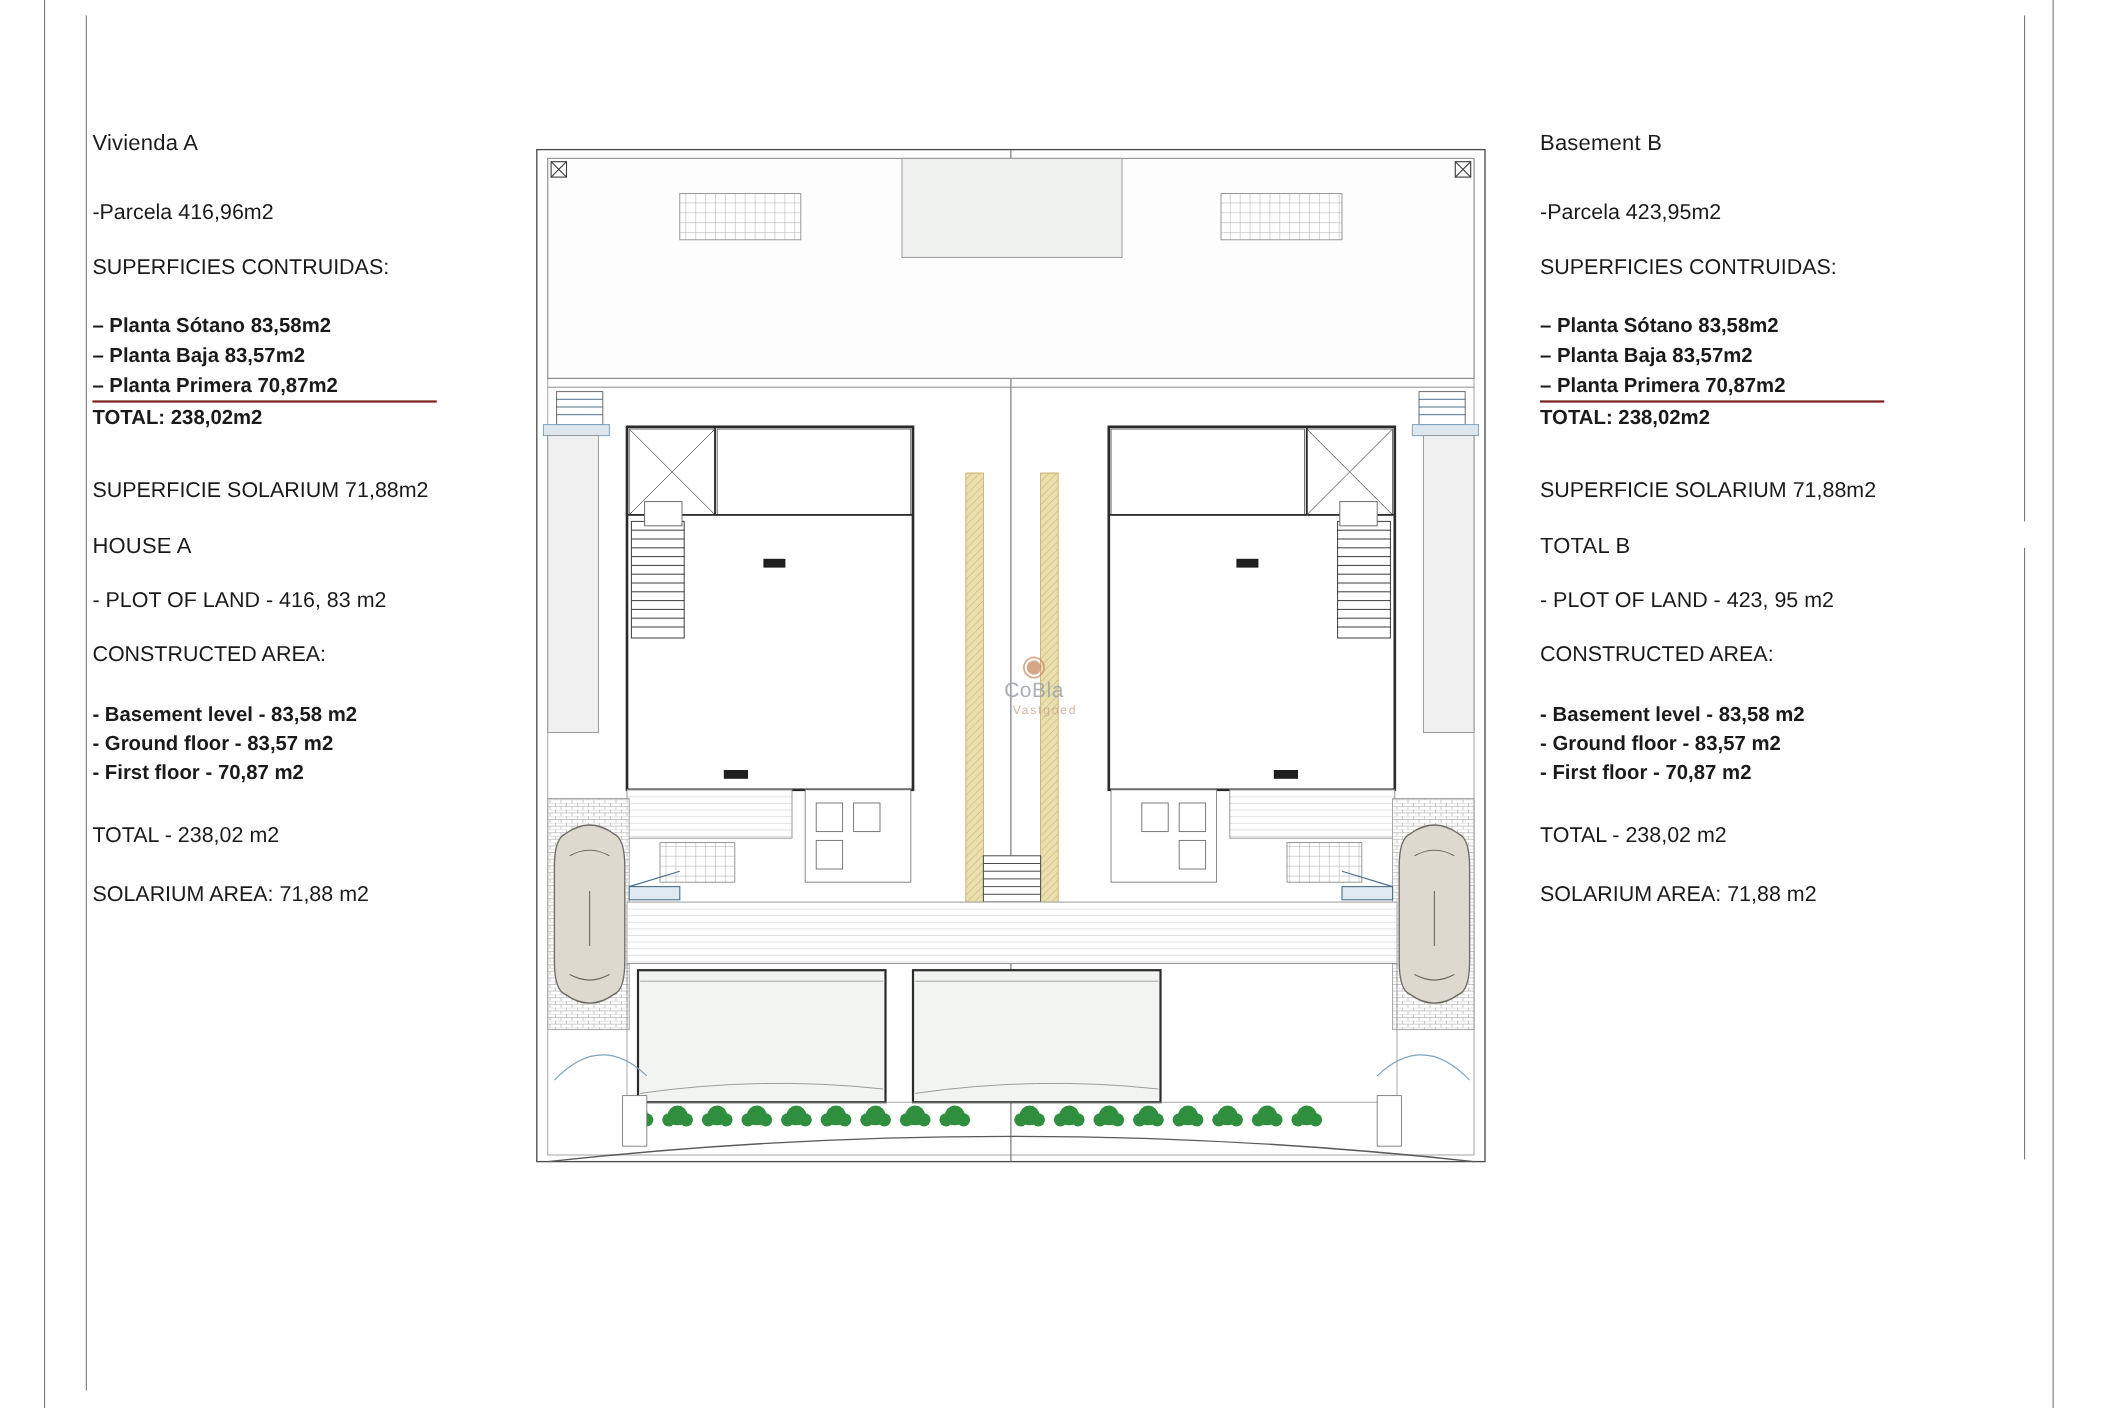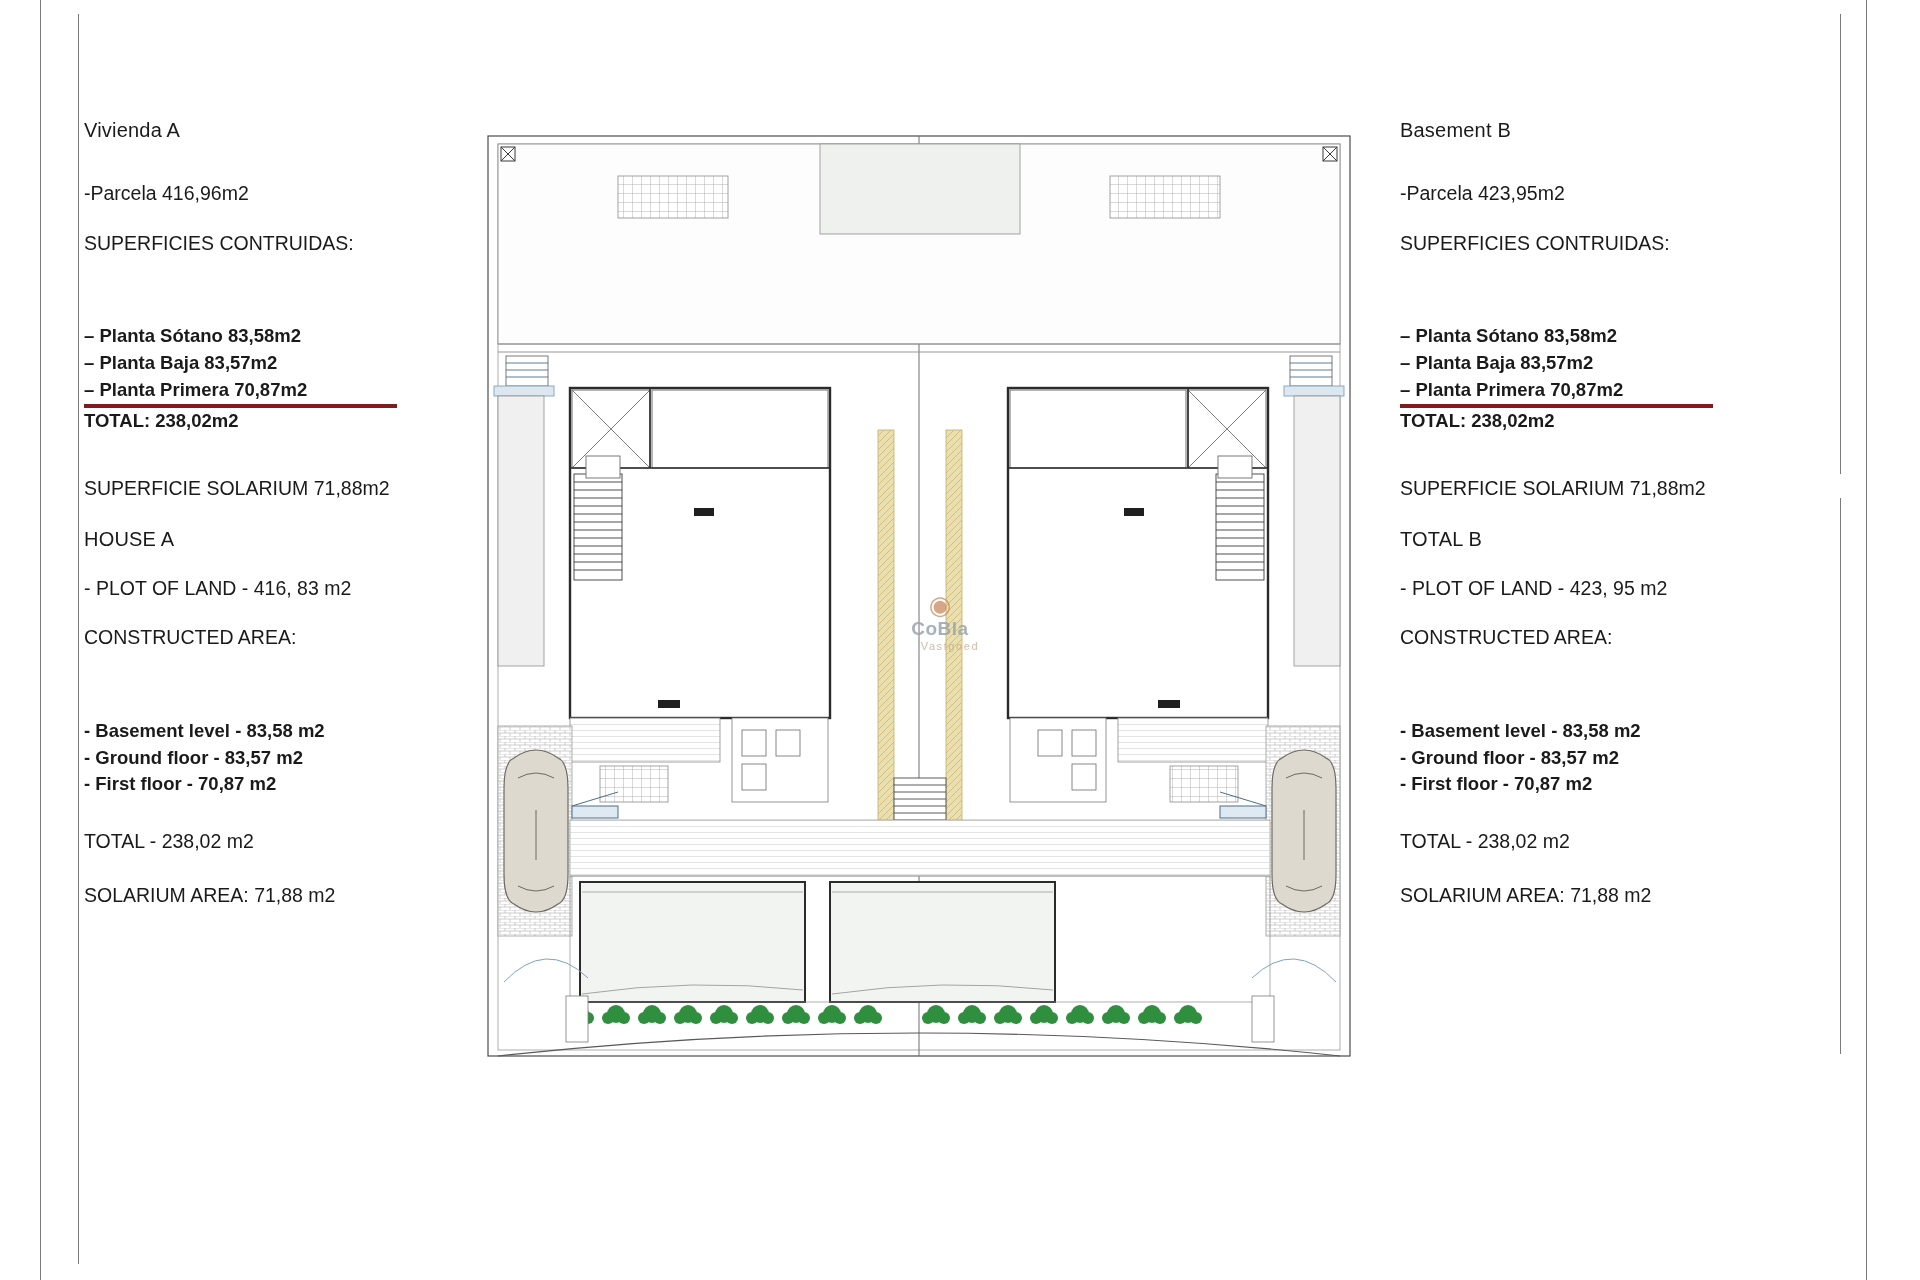--- a/index.html
+++ b/index.html
@@ -44,24 +44,24 @@
     font-weight: normal;
     font-size: 19.5px;
   }
   .tb-reg {
     font-weight: bold;
     font-size: 18.5px;
   }
   .sp-30 { height: 30px; }
   .sp-34 { height: 34px; }
   .sp-44 { height: 44px; }
-  .tight { line-height: 1.45; margin-top: 40px; }
+  .tight { line-height: 1.45; }
   .underlined {
     display: inline-block;
-    border-bottom: 4px solid #7f1d1d;
+    border-bottom: 2px solid #7f1d1d;
     padding-bottom: 1px;
     padding-right: 90px;
   }
 
   
   #plan-wrap {
     position: absolute;
     left: 470px;
     top: 130px;
     width: 900px;
@@ -80,21 +80,21 @@
   }
   .wm-logo {
     font-size: 26px;
     color: #c98a5e;
     line-height: 1;
     opacity: .75;
   }
   .wm-main {
     font-size: 19px;
     color: #9aa4ac;
-    font-weight: bold;
+    font-weight: normal;
     letter-spacing: .5px;
     opacity: .85;
   }
   .wm-sub {
     font-size: 11px;
     color: #c6a98f;
     letter-spacing: 1.6px;
     opacity: .8;
     margin-left: 20px;
   }

